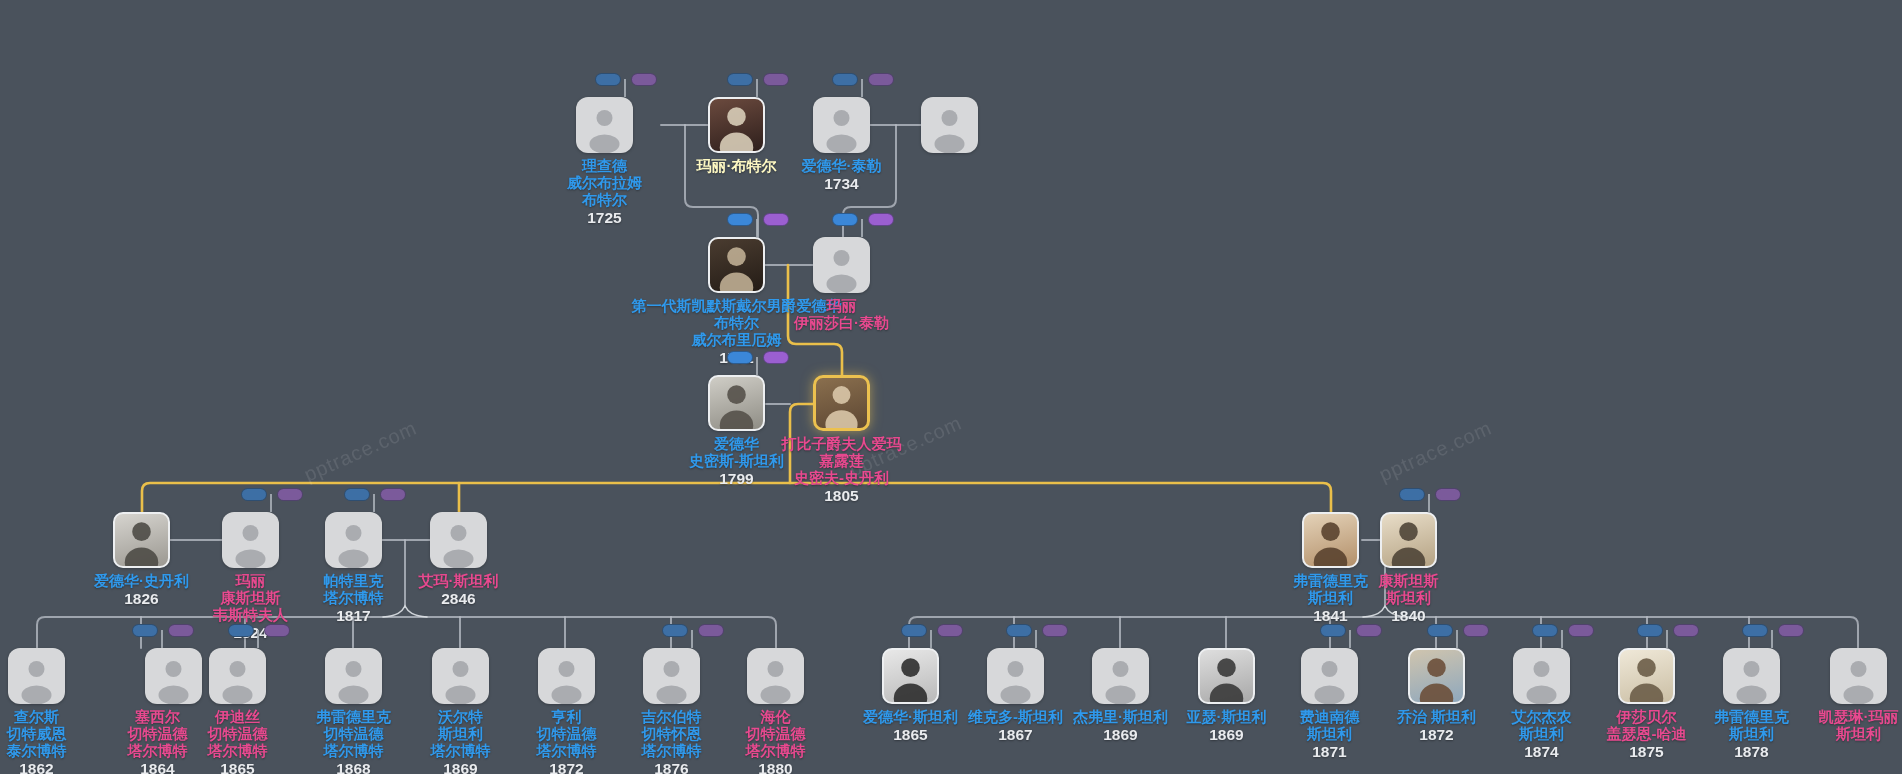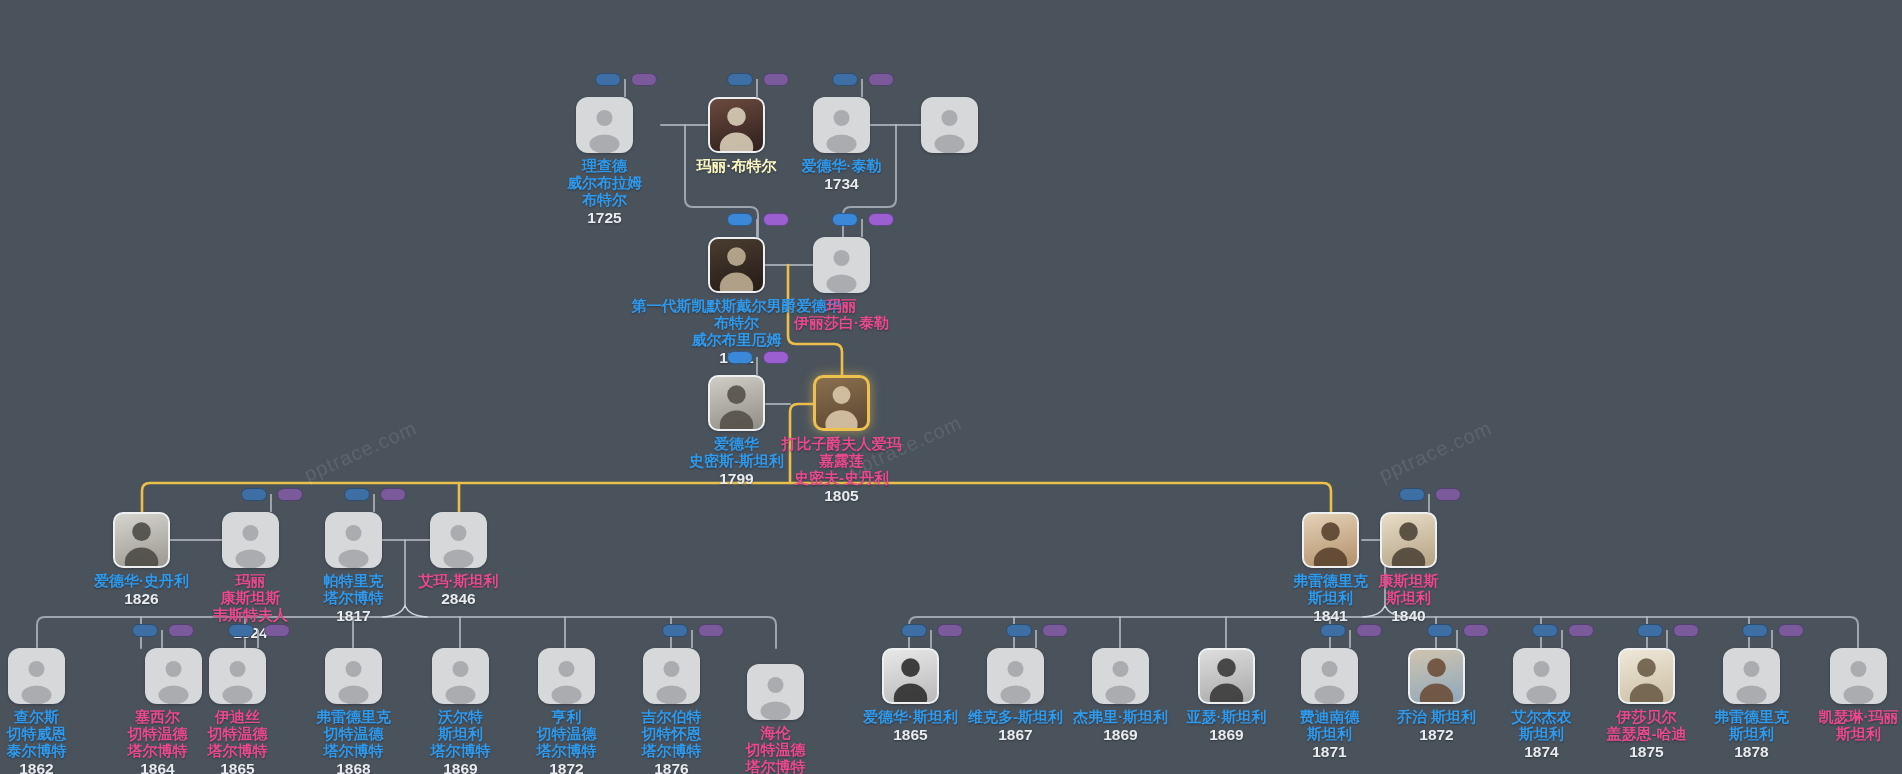--- a/index.html
+++ b/index.html
@@ -410,21 +410,21 @@
             <ellipse cx="28.5" cy="47" rx="15" ry="9.5" fill="#aaacb0"></ellipse>
           </svg>
         </div>
         <div class="plabel" style="color:#2f99ec">
           <div class="nline">吉尔伯特</div>
           <div class="nline">切特怀恩</div>
           <div class="nline">塔尔博特</div>
           <div class="year">1876</div>
         </div>
       </div>
-      <div class="person" style="left: 747px; top: 648px; margin-top: 16px;">
+      <div class="person" style="left: 747px; top: 648px;">
         <div class="avatar" style="background:#d7d8da">
           <svg viewBox="0 0 57 56">
             <circle cx="28.5" cy="21" r="8" fill="#aaacb0"></circle>
             <ellipse cx="28.5" cy="47" rx="15" ry="9.5" fill="#aaacb0"></ellipse>
           </svg>
         </div>
         <div class="plabel" style="color:#e8498f">
           <div class="nline">海伦</div>
           <div class="nline">切特温德</div>
           <div class="nline">塔尔博特</div>

